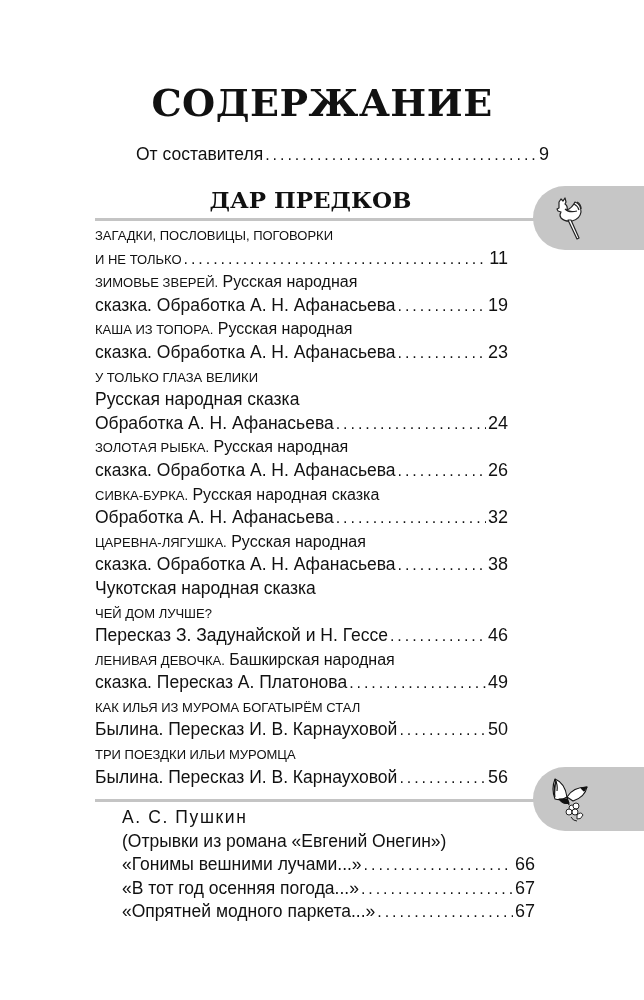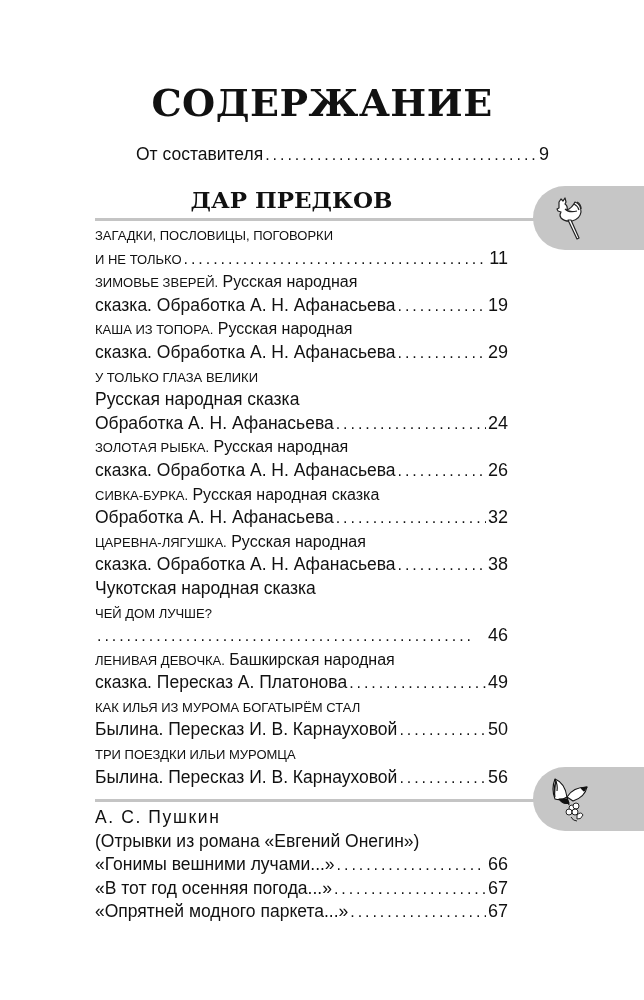--- a/index.html
+++ b/index.html
@@ -14,21 +14,21 @@
     font-size: 17.5px; line-height: 23.6px; height: 23.6px; white-space: nowrap;
     display: flex; align-items: baseline; overflow: hidden;
   }
   .line .t { flex: 0 0 auto; }
   .line .t .caps { font-size: 13px; }
   .line .t .sub { font-size: 16px; }
   .line .dots { flex: 1 1 auto; overflow: hidden; letter-spacing: 4.3px; font-size: 16px; margin-left: 2px; }
   .line .dots::before { content: ". . . . . . . . . . . . . . . . . . . . . . . . . . . . . . . . . . . . . . . . . . . . . . . . . . ."; letter-spacing: 0; word-spacing: -1.5px; }
   .line .pg { flex: 0 0 auto; padding-left: 2px; font-size: 18px; }
   .section-head {
-    position: absolute; left: 85px; width: 413px; text-align: center;
+    position: absolute; left: 104px; width: 413px; text-align: center;
     font-family: "DejaVu Serif", serif; font-weight: bold; font-size: 23px;
   }
   .rule { position: absolute; left: 95px; height: 3px; background: #c4c4c4; }
   .tab {
     position: absolute; left: 533px; width: 111px; height: 64px; background: #c6c6c6;
     border-radius: 32px 0 0 32px;
   }
   .tab svg { position: absolute; left: 18px; top: 10px; }
   .spaced { letter-spacing: 1.6px; }
 </style>
@@ -80,21 +80,21 @@
       <span class="dots"></span>
       <span class="pg">19</span>
     </div>
 
     <div class="line">
         <span class="t"><span class="caps">КАША ИЗ ТОПОРА.</span><span class="sub"> Русская народная</span></span>
       </div>
     <div class="line">
       <span class="t sub">сказка. Обработка А. Н. Афанасьева</span>
       <span class="dots"></span>
-      <span class="pg">29</span>
+      <span class="pg">23</span>
     </div>
 
     <div class="line">
         <span class="t"><span class="caps">У ТОЛЬКО ГЛАЗА ВЕЛИКИ</span></span>
       </div>
     <div class="line">
         <span class="t sub">Русская народная сказка</span>
       </div>
     <div class="line">
       <span class="t sub">Обработка А. Н. Афанасьева </span>
@@ -129,20 +129,21 @@
       <span class="pg">38</span>
     </div>
 
     <div class="line">
         <span class="t sub">Чукотская народная сказка</span>
       </div>
     <div class="line">
         <span class="t"><span class="caps">ЧЕЙ ДОМ ЛУЧШЕ?</span></span>
       </div>
     <div class="line">
+      <span class="t sub">Пересказ З. Задунайской и Н. Гессе</span>
       <span class="dots"></span>
       <span class="pg">46</span>
     </div>
 
     <div class="line">
         <span class="t"><span class="caps">ЛЕНИВАЯ ДЕВОЧКА.</span><span class="sub"> Башкирская народная</span></span>
       </div>
     <div class="line">
       <span class="t sub">сказка. Пересказ А. Платонова</span>
       <span class="dots"></span>
@@ -184,21 +185,21 @@
         <circle cx="21" cy="31" r="3"></circle>
         <circle cx="25" cy="29" r="3"></circle>
         <circle cx="18" cy="35" r="3"></circle>
         <circle cx="24" cy="35" r="3"></circle>
         <path d="M26 38 q4 -4 6 0 q-2 5 -6 4 z"></path>
         <path d="M20 40 q2 4 6 4" fill="none"></path>
       </g>
     </svg>
   </div>
 
-  <div class="col" style="top:806px;">
+  <div class="col" style="top:806px;margin-left:27px;">
     <div class="line">
         <span class="t spaced">А. С. Пушкин</span>
       </div>
     <div class="line">
         <span class="t sub">(Отрывки из романа «Евгений Онегин»)</span>
       </div>
     <div class="line">
       <span class="t">«Гонимы вешними лучами...» </span>
       <span class="dots"></span>
       <span class="pg">66</span>

